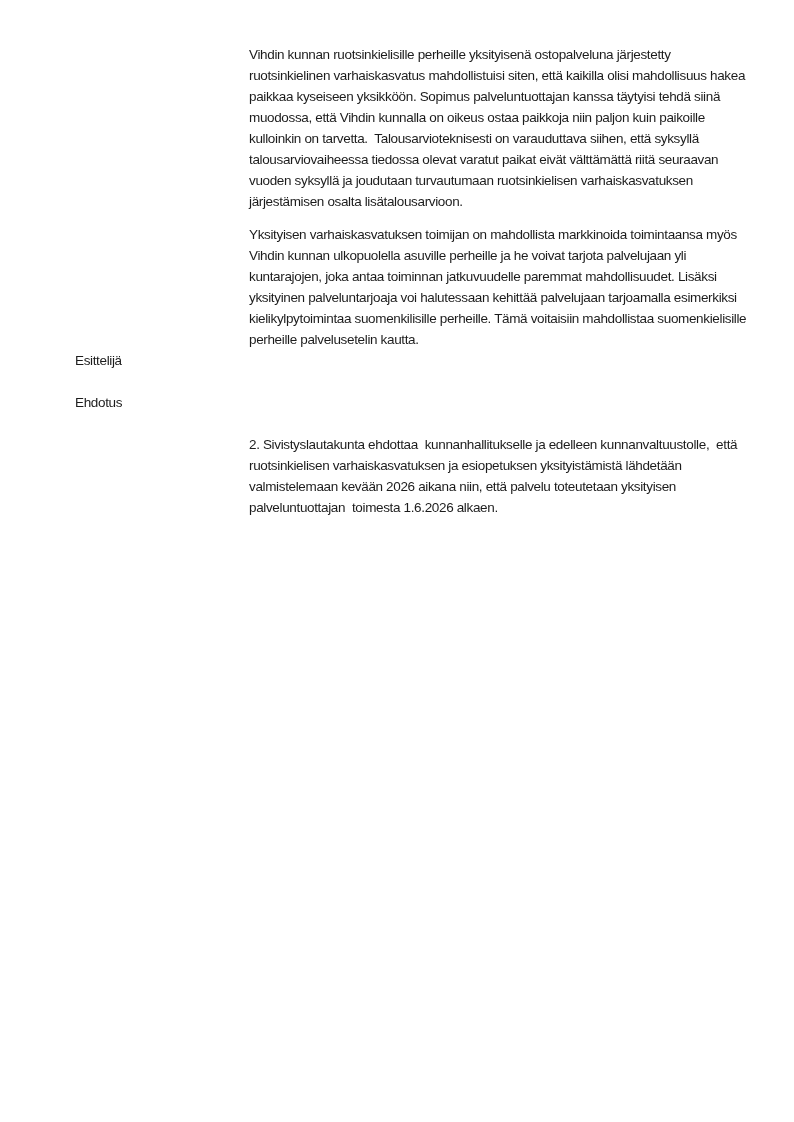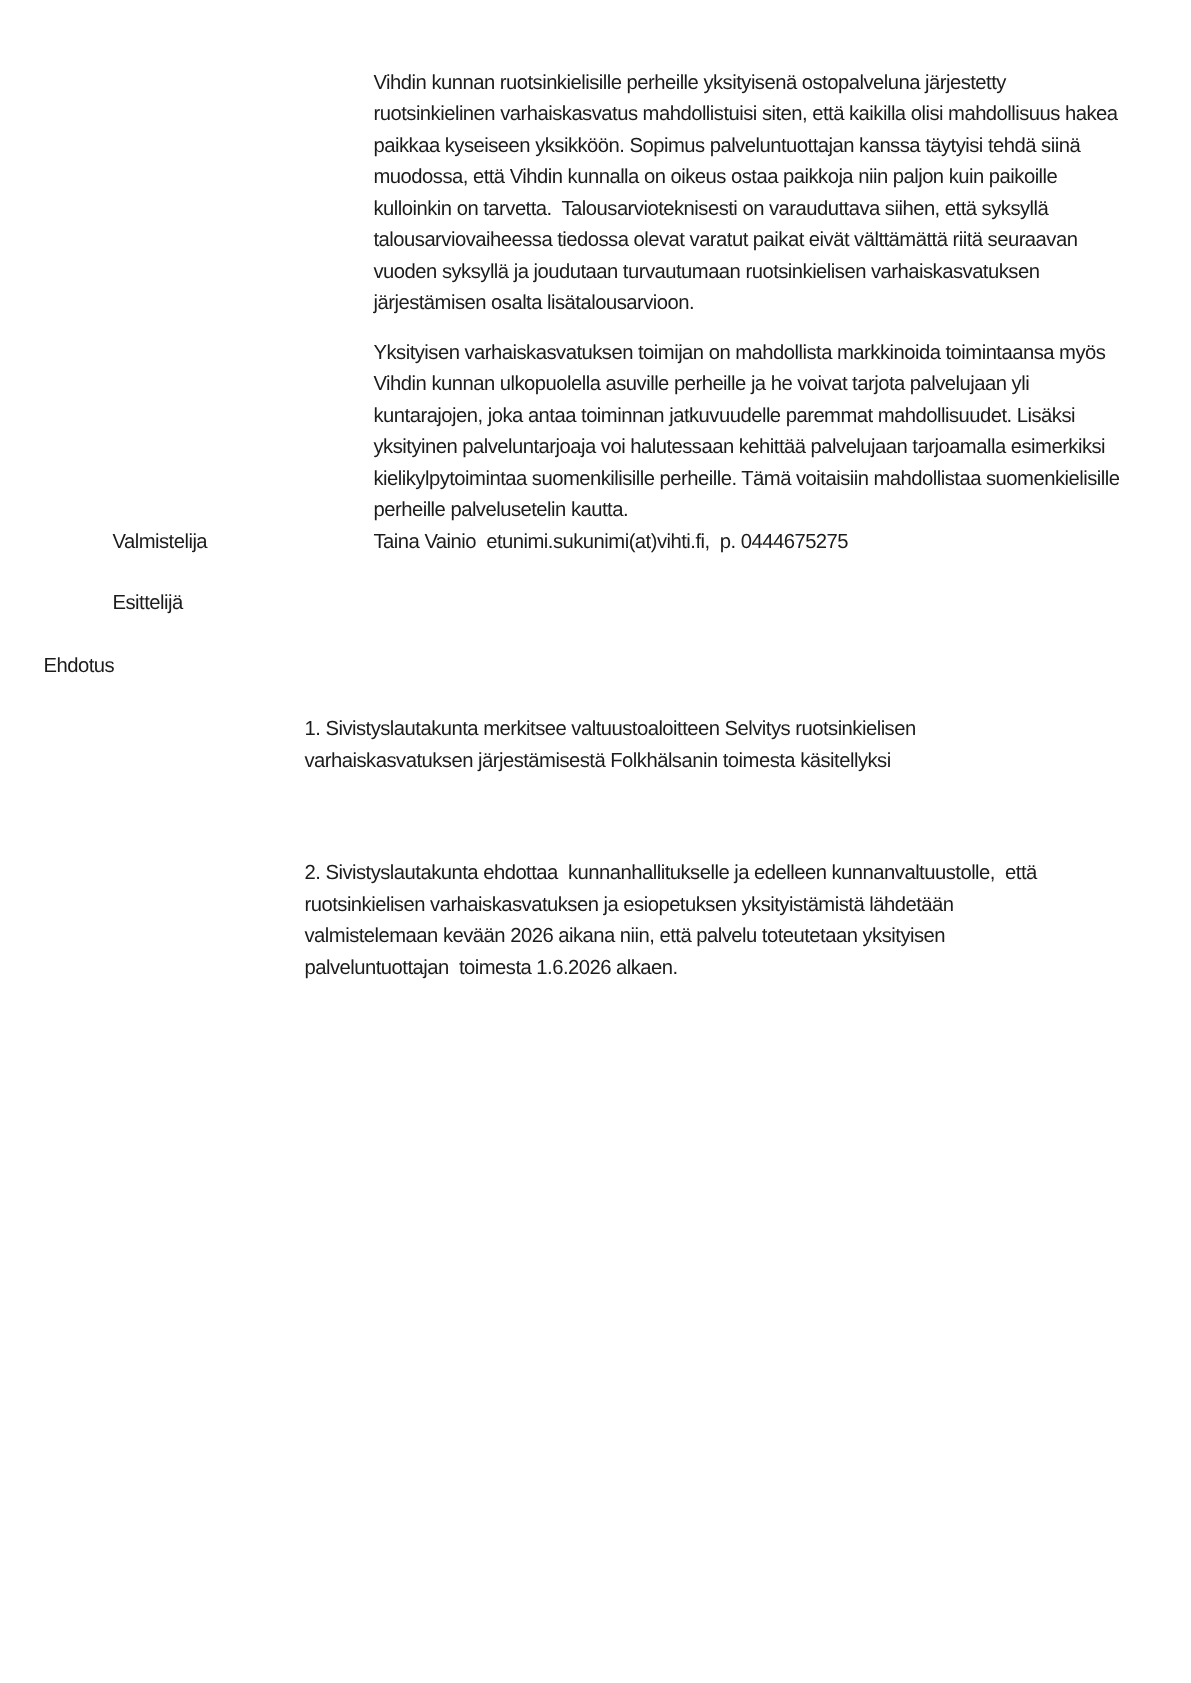--- a/index.html
+++ b/index.html
@@ -35,44 +35,39 @@
   .row-body {
     width: 500px;
     flex: 0 0 500px;
     white-space: pre-wrap;
   }
   .intro-block { margin-left: 174px; width: 500px; white-space: pre-wrap; }
   .mb-para   { margin-bottom: 12px; }
   .mb-para2  { margin-bottom: 0; }
   .mb-field  { margin-bottom: 20px; }
   .mb-field2 { margin-bottom: 21px; align-items: center; }
-  .mb-item   { margin-bottom: 12px; justify-content: center; }
+  .mb-item   { margin-bottom: 12px; }
 </style>
 </head>
 <body>
 
 <div class="page">
   <div class="doc">
 
     <p class="intro-block mb-para">Vihdin kunnan ruotsinkielisille perheille yksityisenä ostopalveluna järjestetty ruotsinkielinen varhaiskasvatus mahdollistuisi siten, että kaikilla olisi mahdollisuus hakea paikkaa kyseiseen yksikköön. Sopimus palveluntuottajan kanssa täytyisi tehdä siinä muodossa, että Vihdin kunnalla on oikeus ostaa paikkoja niin paljon kuin paikoille kulloinkin on tarvetta.  Talousarvioteknisesti on varauduttava siihen, että syksyllä talousarviovaiheessa tiedossa olevat varatut paikat eivät välttämättä riitä seuraavan vuoden syksyllä ja joudutaan turvautumaan ruotsinkielisen varhaiskasvatuksen järjestämisen osalta lisätalousarvioon.</p>
 
     <p class="intro-block mb-para2">Yksityisen varhaiskasvatuksen toimijan on mahdollista markkinoida toimintaansa myös Vihdin kunnan ulkopuolella asuville perheille ja he voivat tarjota palvelujaan yli kuntarajojen, joka antaa toiminnan jatkuvuudelle paremmat mahdollisuudet. Lisäksi yksityinen palveluntarjoaja voi halutessaan kehittää palvelujaan tarjoamalla esimerkiksi kielikylpytoimintaa suomenkilisille perheille. Tämä voitaisiin mahdollistaa suomenkielisille perheille palvelusetelin kautta.</p>
 
-    <div class="row mb-field">
-      <div class="row-label">Valmistelija</div>
-      <div class="row-body">Taina Vainio  etunimi.sukunimi(at)vihti.fi,  p. 0444675275</div>
-    </div>
 
     <div class="row mb-field2">
       <div class="row-label">Esittelijä</div>
     </div>
 
     <div class="row mb-item">
       <div class="row-label">Ehdotus</div>
       <div class="row-body">
-        <p class="mb-item">1. Sivistyslautakunta merkitsee valtuustoaloitteen Selvitys ruotsinkielisen varhaiskasvatuksen järjestämisestä Folkhälsanin toimesta käsitellyksi</p>
         <p>2. Sivistyslautakunta ehdottaa  kunnanhallitukselle ja edelleen kunnanvaltuustolle,  että ruotsinkielisen varhaiskasvatuksen ja esiopetuksen yksityistämistä lähdetään valmistelemaan kevään 2026 aikana niin, että palvelu toteutetaan yksityisen palveluntuottajan  toimesta 1.6.2026 alkaen.</p>
       </div>
     </div>
 
 
   </div>
 </div>
 
 </body></html>

